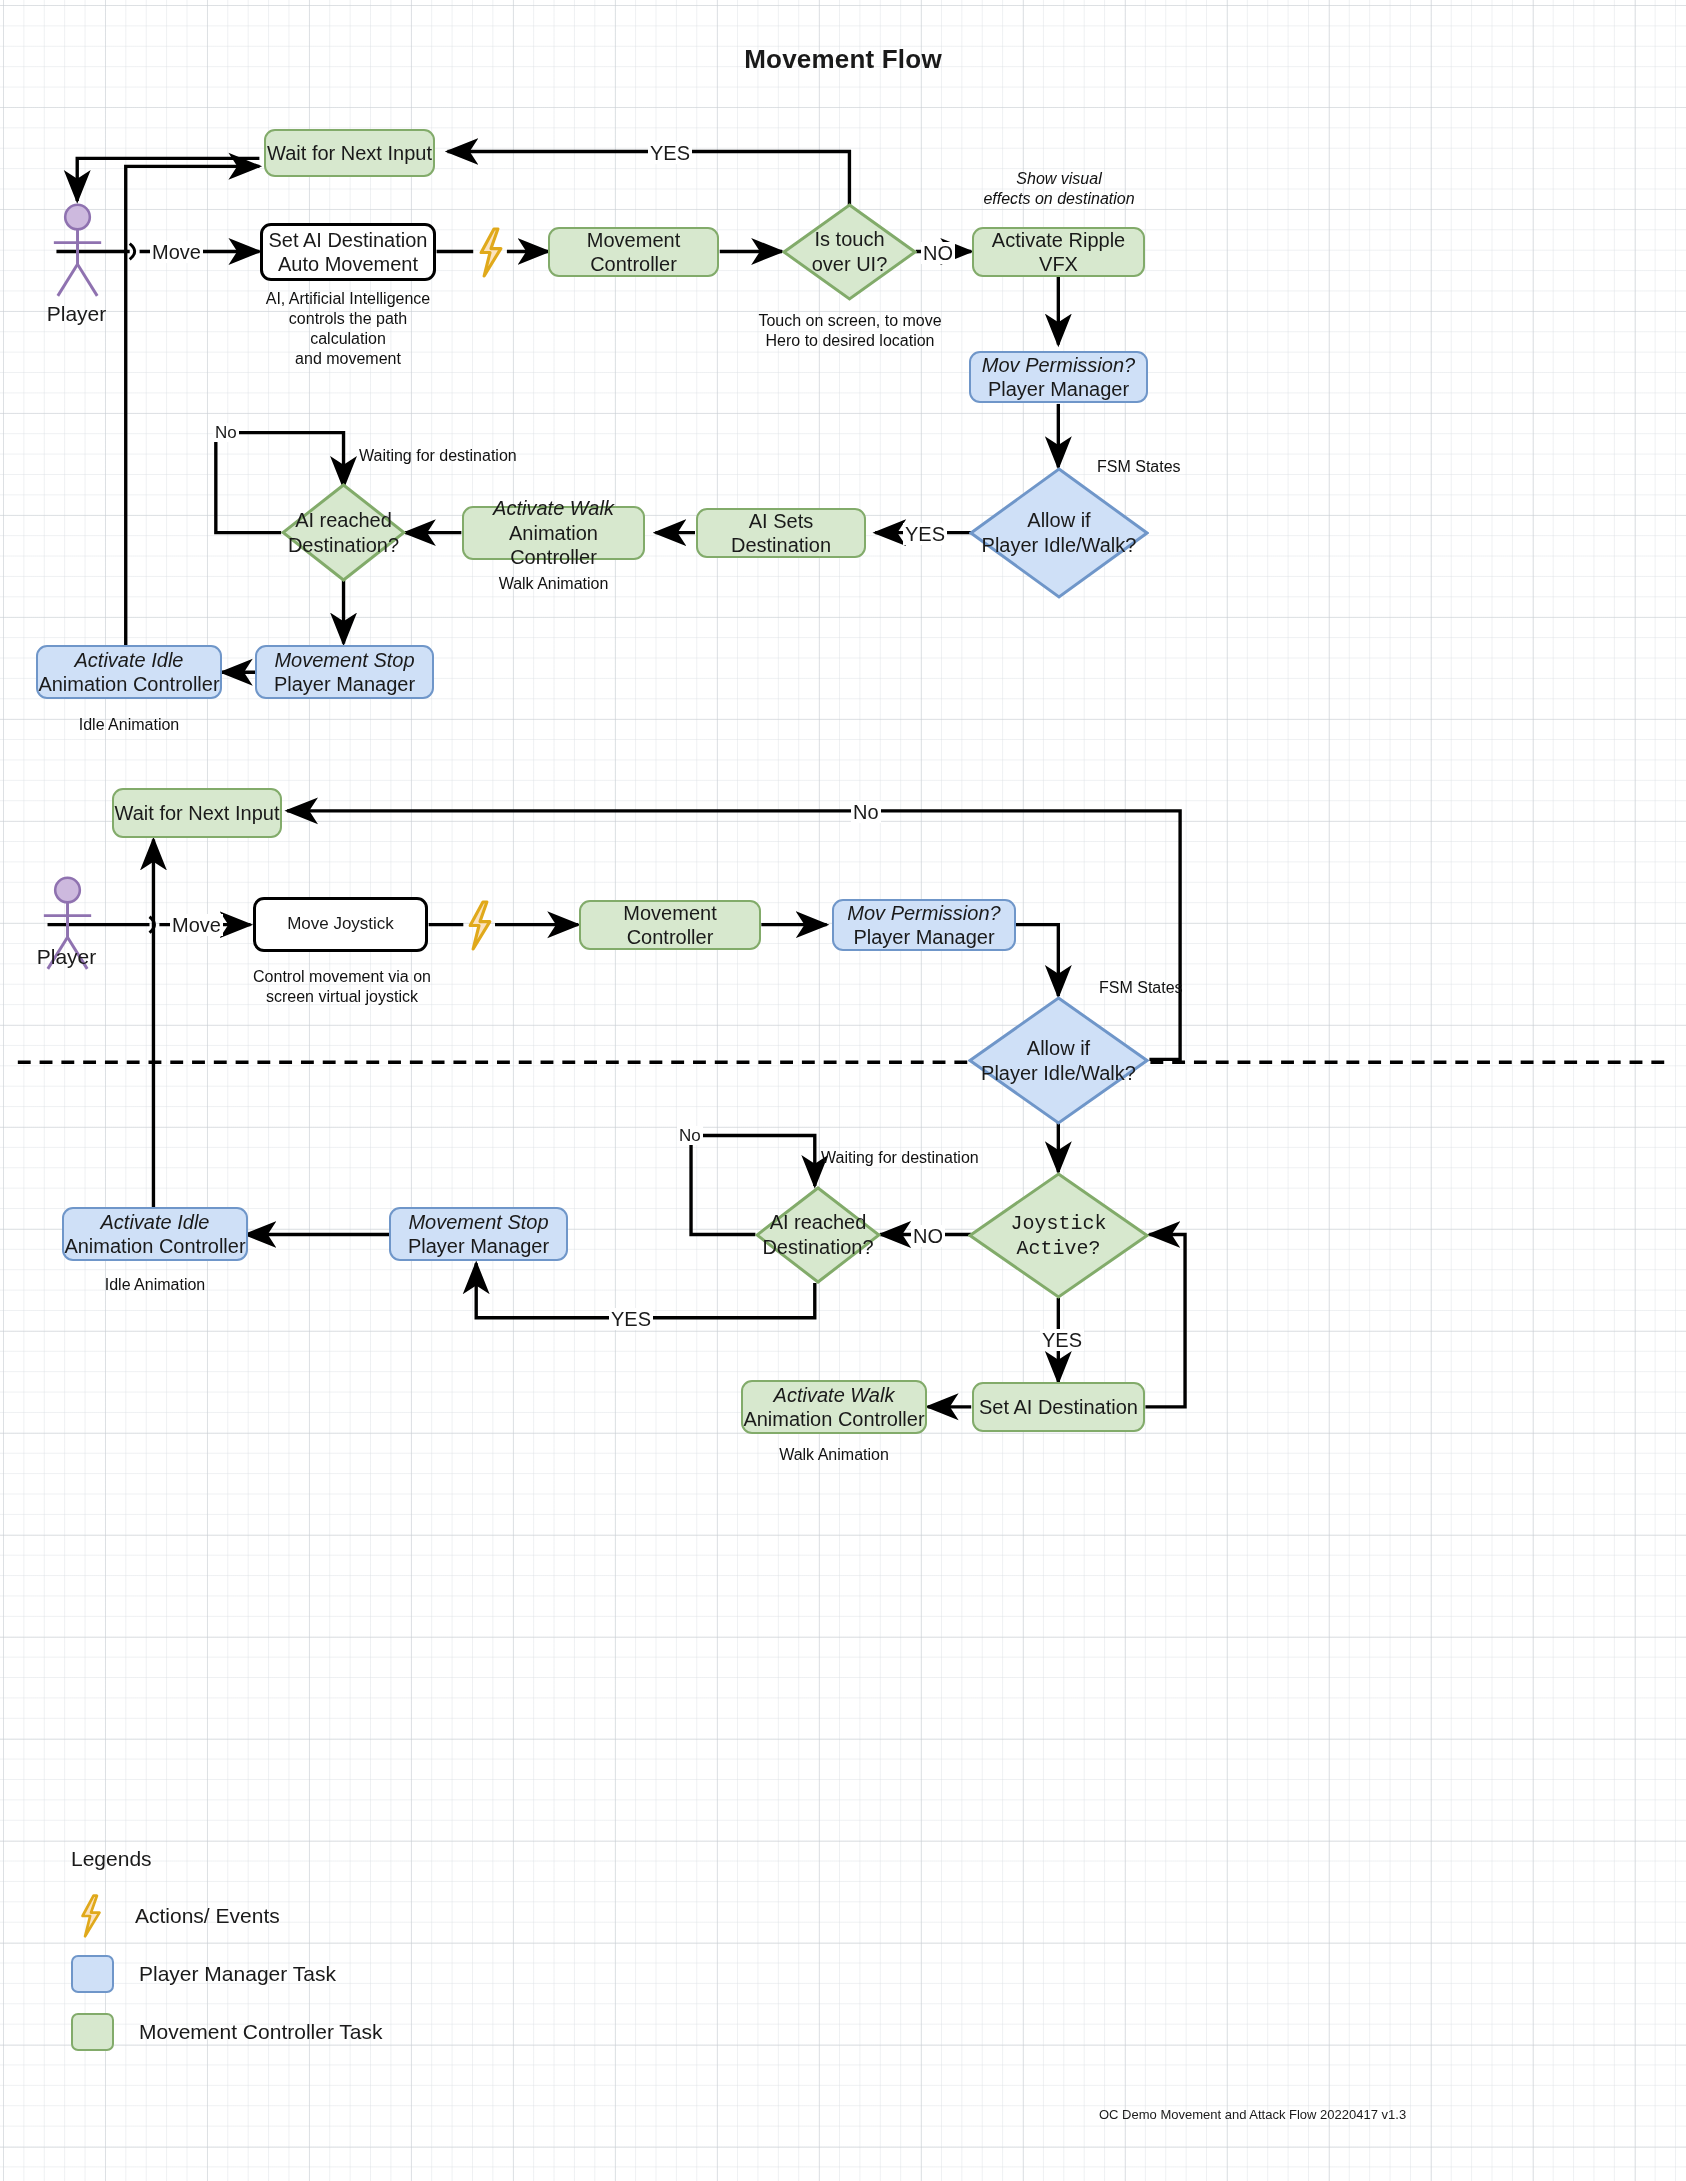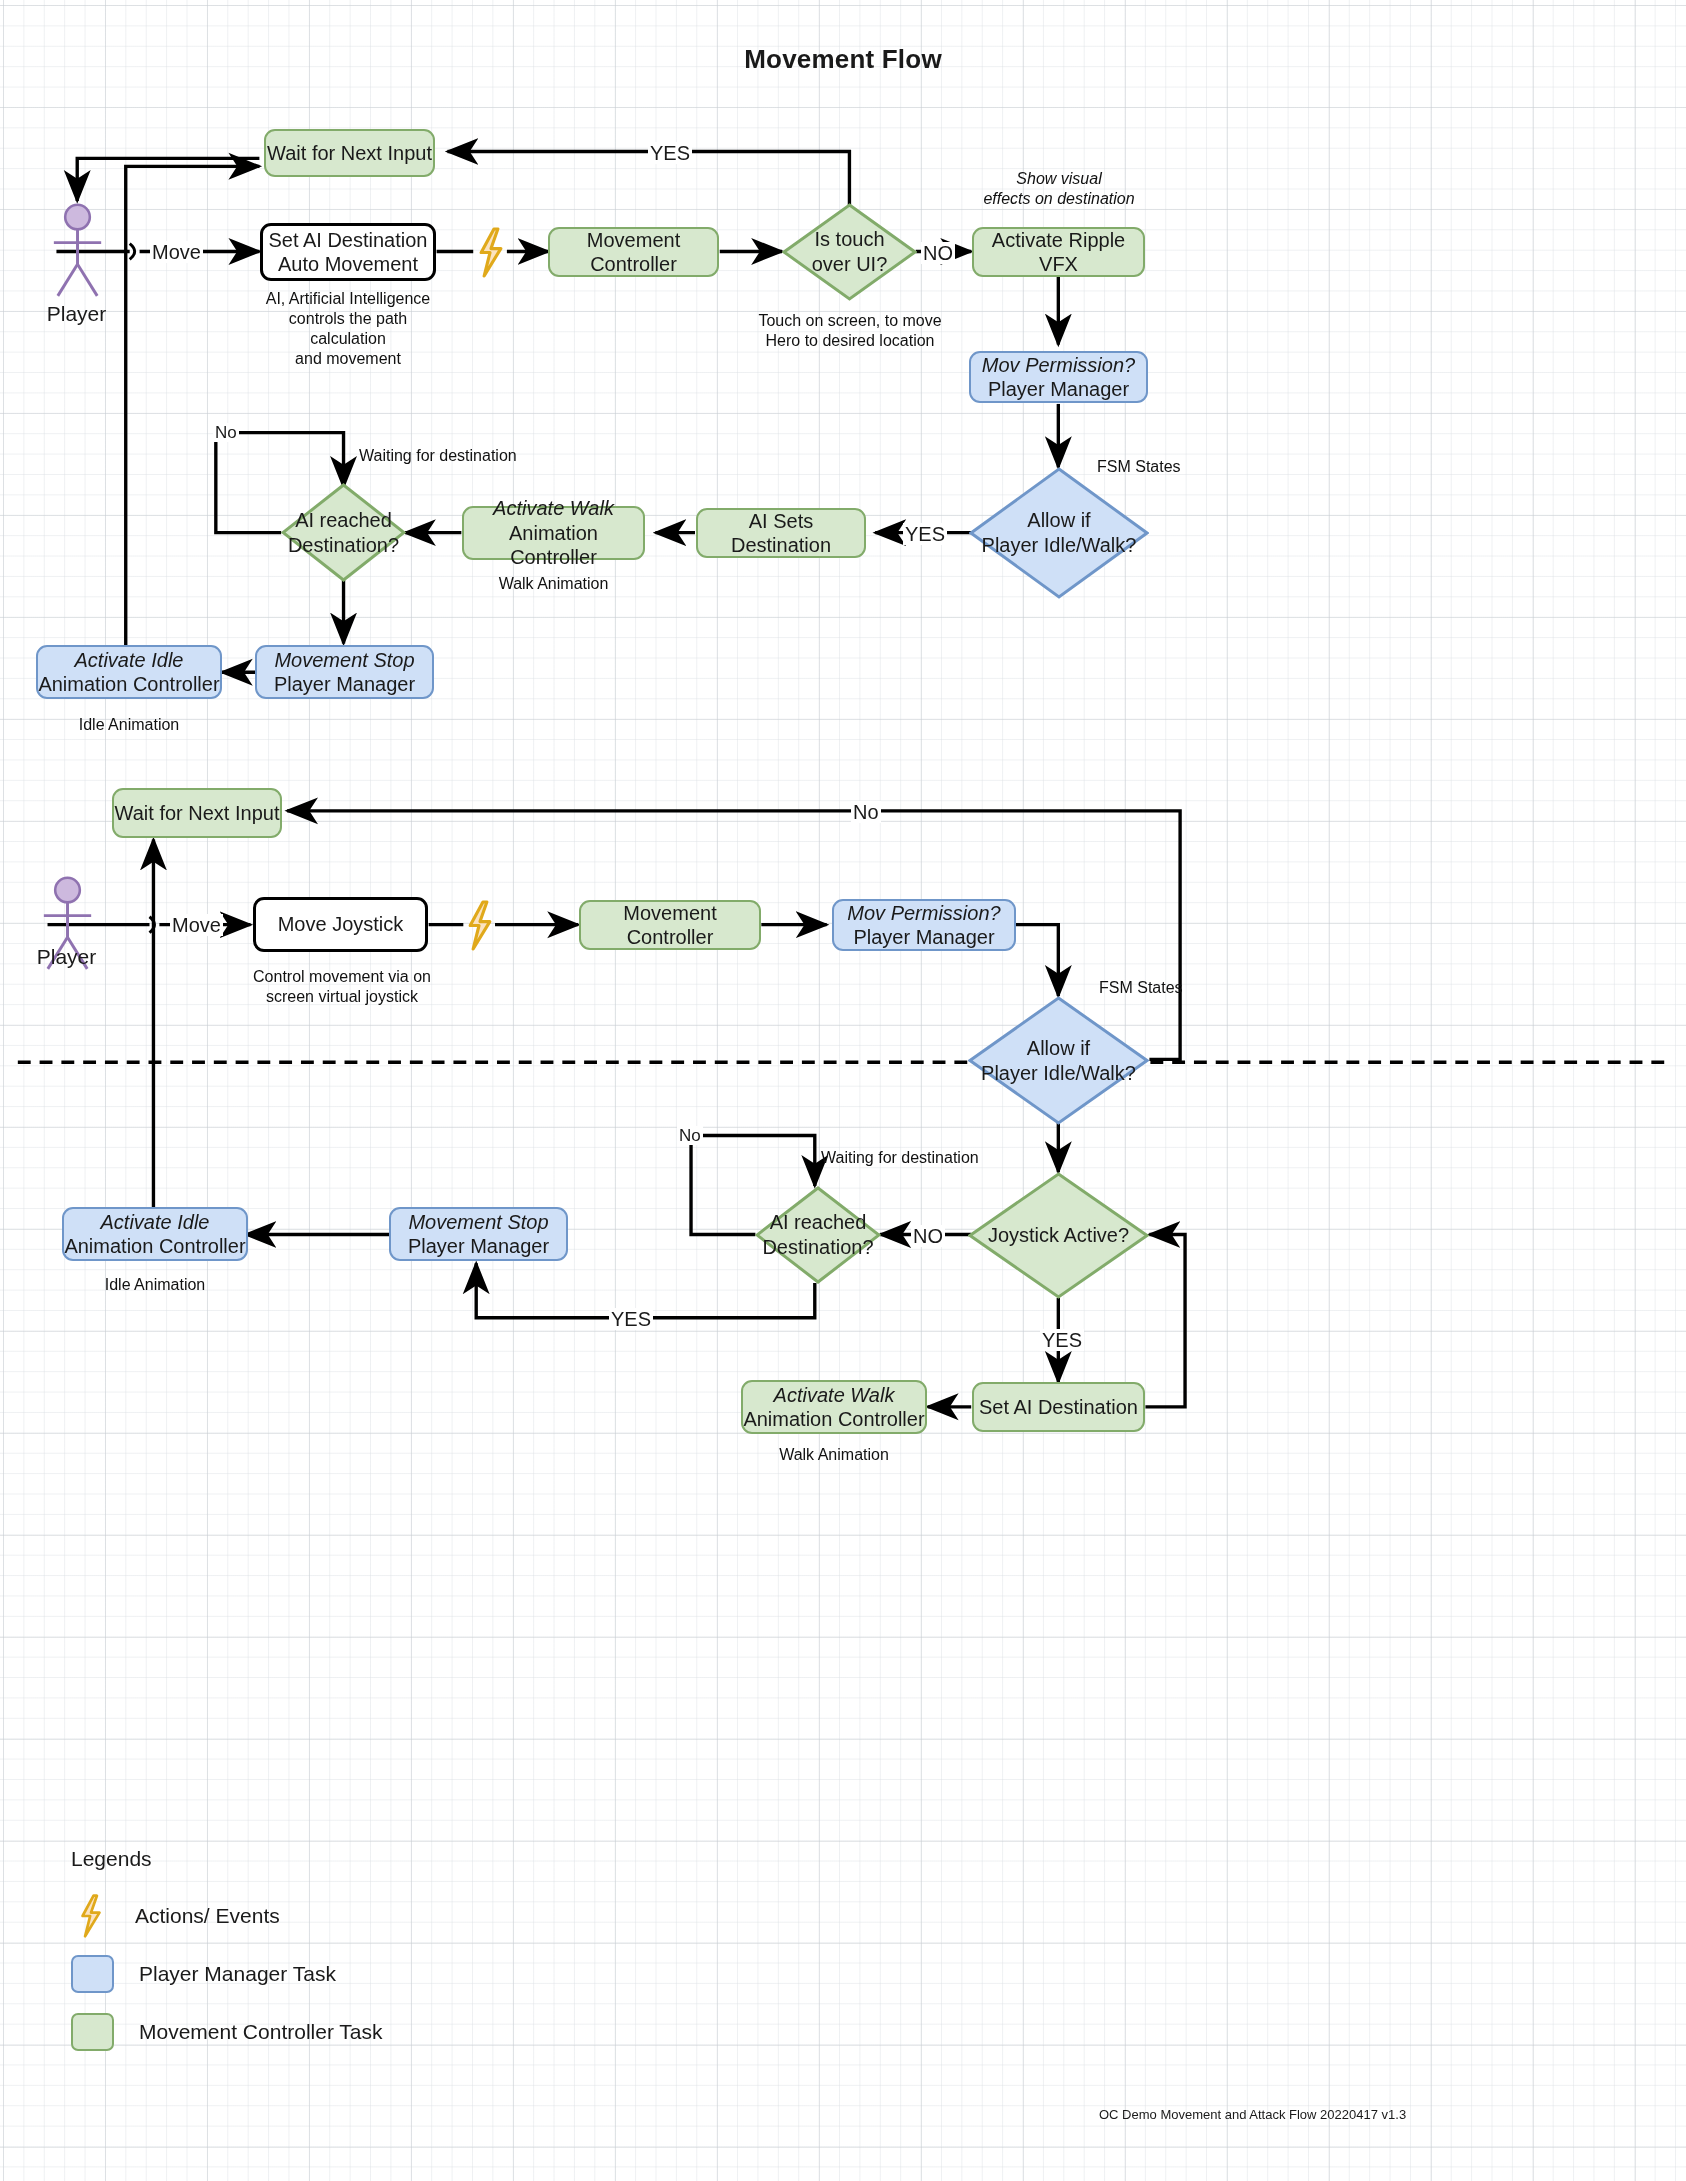--- a/index.html
+++ b/index.html
@@ -335,21 +335,21 @@
     <line x1="10" y1="40" x2="58" y2="40" stroke="#8f72b0" stroke-width="3"></line>
     <line x1="34" y1="62" x2="14" y2="94" stroke="#8f72b0" stroke-width="3"></line>
     <line x1="34" y1="62" x2="54" y2="94" stroke="#8f72b0" stroke-width="3"></line>
   </svg>
   <div class="actor-label" style="left:12px;top:945px;width:109px;">Player</div>
 
   <div class="node rect green" style="left:112px;top:788px;width:170px;height:50px;font-size:20px;">
     <span class="ln1">Wait for Next Input</span>
   </div>
 
-  <div class="node rect white" style="left:253px;top:897px;width:175px;height:55px;font-size:20px;">
+  <div class="node rect white" style="left:253px;top:897px;width:175px;height:55px;font-size:17px;">
     <span class="ln1">Move Joystick</span>
   </div>
 
   <div class="node rect green" style="left:579px;top:900px;width:182px;height:50px;font-size:20px;">
     <span class="ln1">Movement Controller</span>
   </div>
 
   <div class="node rect blue" style="left:832px;top:899px;width:184px;height:52px;font-size:20px;">
     <span class="ln1 ital">Mov Permission?</span>
     <span class="ln1">Player Manager</span>
@@ -358,21 +358,21 @@
   <div class="diamond" style="left:968px;top:996px;width:181px;height:129px;font-size:20px;">
     <svg class="dshape" viewBox="0 0 183 130" preserveAspectRatio="none">
       <polygon points="91.5,2 181,65 91.5,128 2,65" fill="#cfe0f7" stroke="#6f96c9" stroke-width="3"></polygon>
     </svg>
     <div class="dlabel">
       <span class="ln1">Allow if</span>
       <span class="ln1">Player Idle/Walk?</span>
     </div>
   </div>
 
-  <div class="diamond" style="left:968px;top:1172px;width:181px;height:127px;font-size:20px;">
+  <div class="diamond" style="left:968px;top:1172px;width:181px;height:127px;font-size:20px;font-family:Liberation Mono, monospace;">
     <svg class="dshape" viewBox="0 0 183 128" preserveAspectRatio="none">
       <polygon points="91.5,2 181,64 91.5,126 2,64" fill="#d7e8ce" stroke="#82ab6a" stroke-width="3"></polygon>
     </svg>
     <div class="dlabel">
       <span class="ln1">Joystick Active?</span>
     </div>
   </div>
 
   <div class="diamond" style="left:755px;top:1186px;width:126px;height:98px;font-size:20px;">
     <svg class="dshape" viewBox="0 0 127 99" preserveAspectRatio="none">

